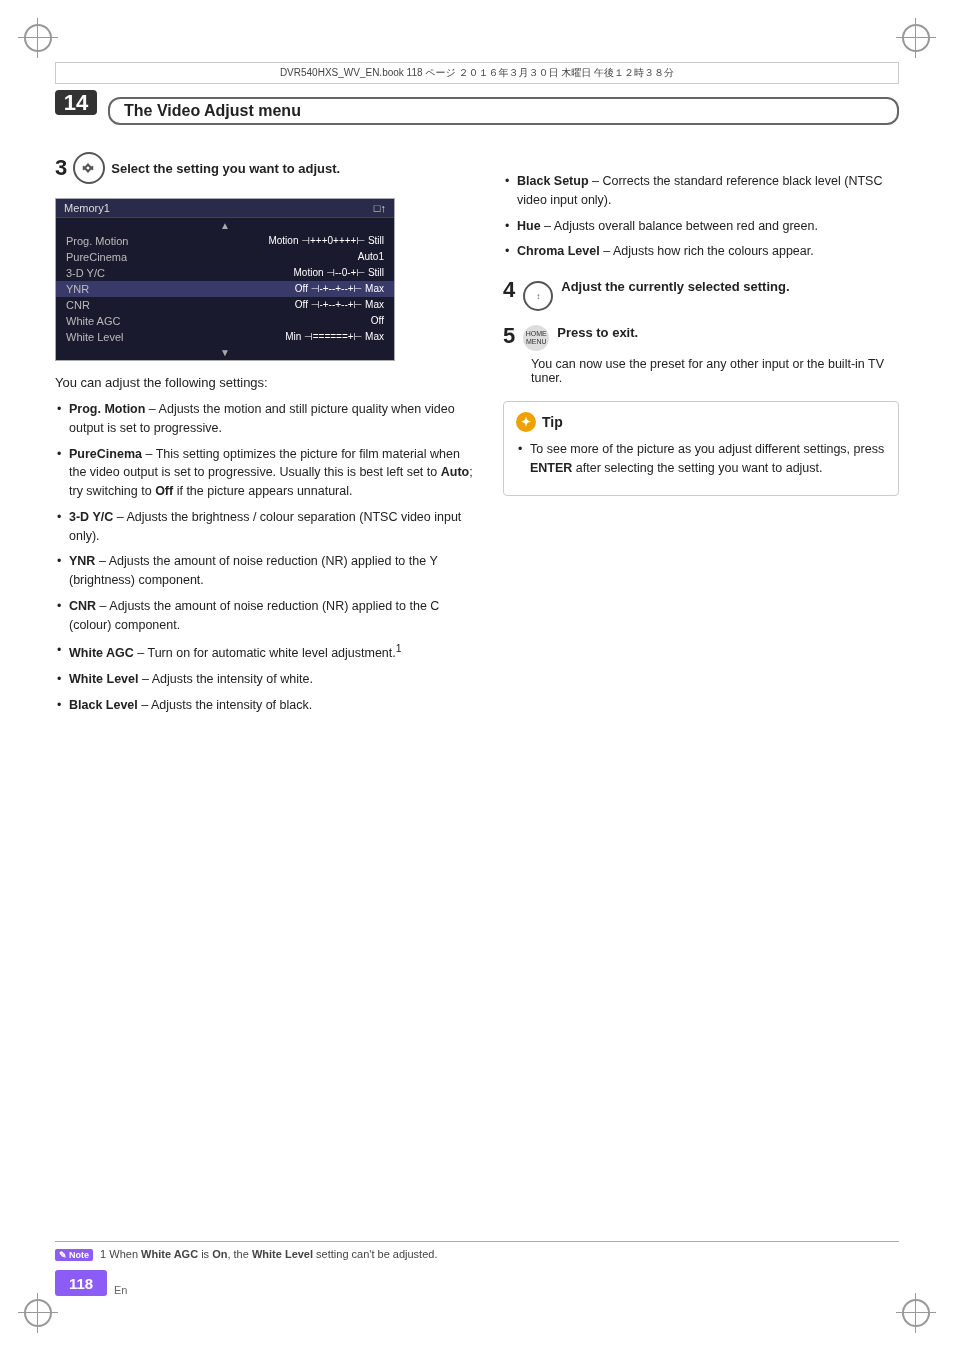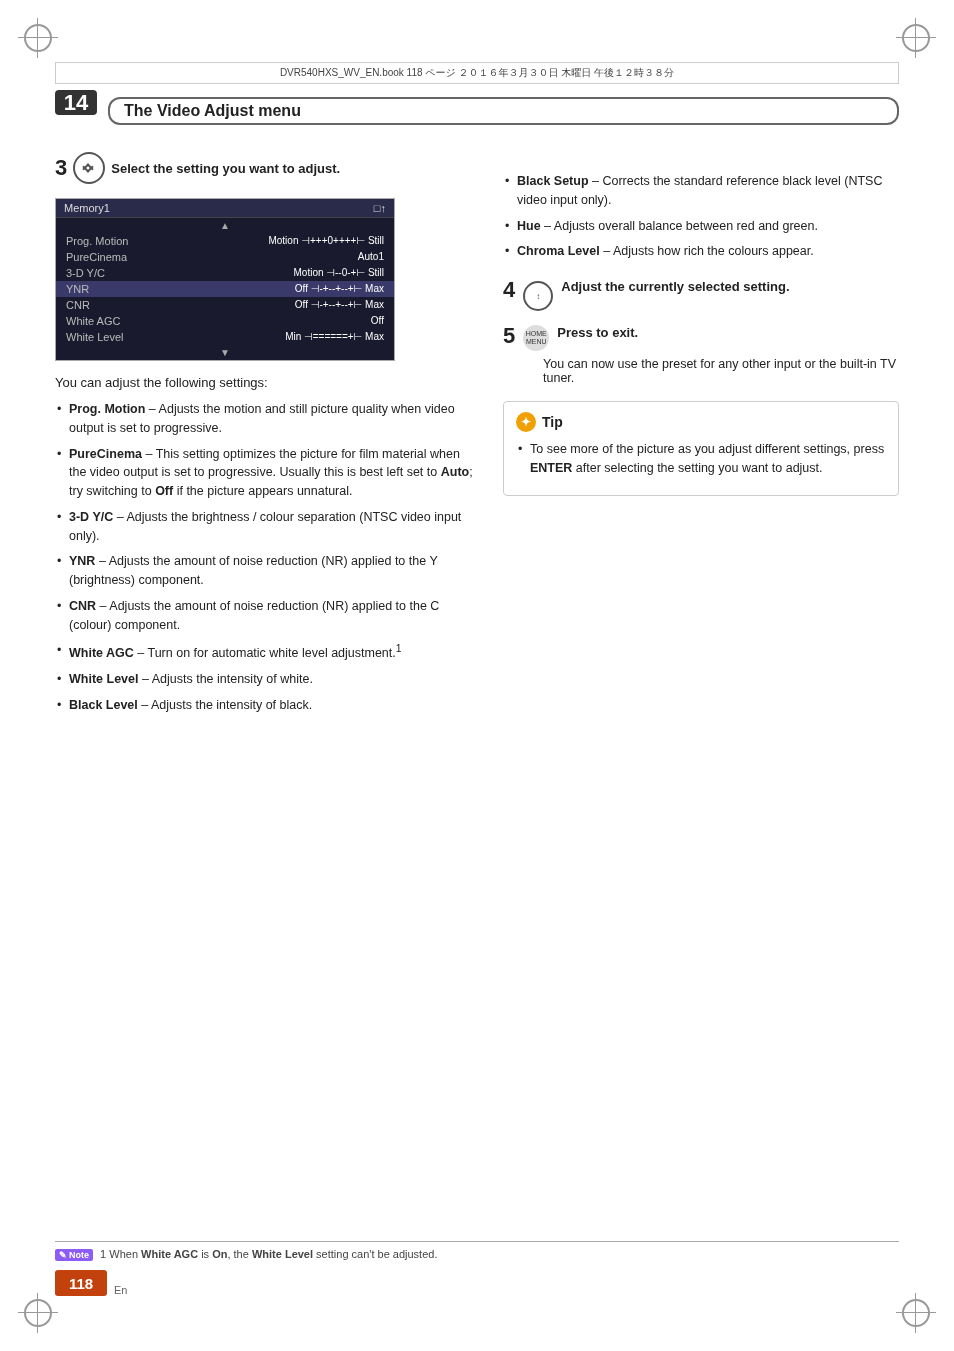--- a/index.html
+++ b/index.html
@@ -246,21 +246,21 @@
       font-weight: bold;
     }
 
     
     .page-number-box {
       position: absolute;
       bottom: 55px;
       left: 55px;
       width: 52px;
       height: 26px;
-      background: #c2410c;
+      background: #8b5cf6;
       color: #fff;
       display: flex;
       align-items: center;
       justify-content: center;
       font-size: 15px;
       font-weight: bold;
       border-radius: 3px;
     }
     .page-en {
       position: absolute;
@@ -482,21 +482,21 @@
     <span class="step-instruction">Adjust the currently selected setting.</span>
   </div>
 
   <div class="step-row-right" style="margin-bottom:6px;">
     <span class="step-num-right">5</span>
     <div class="home-icon">
       <span style="font-size:7px; color:#333; text-align:center; line-height:1.1;">HOME<br>MENU</span>
     </div>
     <span class="step-instruction">Press to exit.</span>
   </div>
-  <p style="font-size:12.5px; margin-bottom:16px; margin-left:40px;">You can now use the preset for any other input or the built-in TV tuner.</p>
+  <p style="font-size:12.5px; margin-bottom:16px; margin-left:28px;">You can now use the preset for any other input or the built-in TV tuner.</p>
 
   <div class="tip-box">
     <div class="tip-title">
       <span class="tip-icon">✦</span>
       <span>Tip</span>
     </div>
     <ul class="bullet-list">
       <li>
         <span>To see more of the picture as you adjust different settings, press </span><b>ENTER</b><span> after selecting the setting you want to adjust.</span>
       </li>

